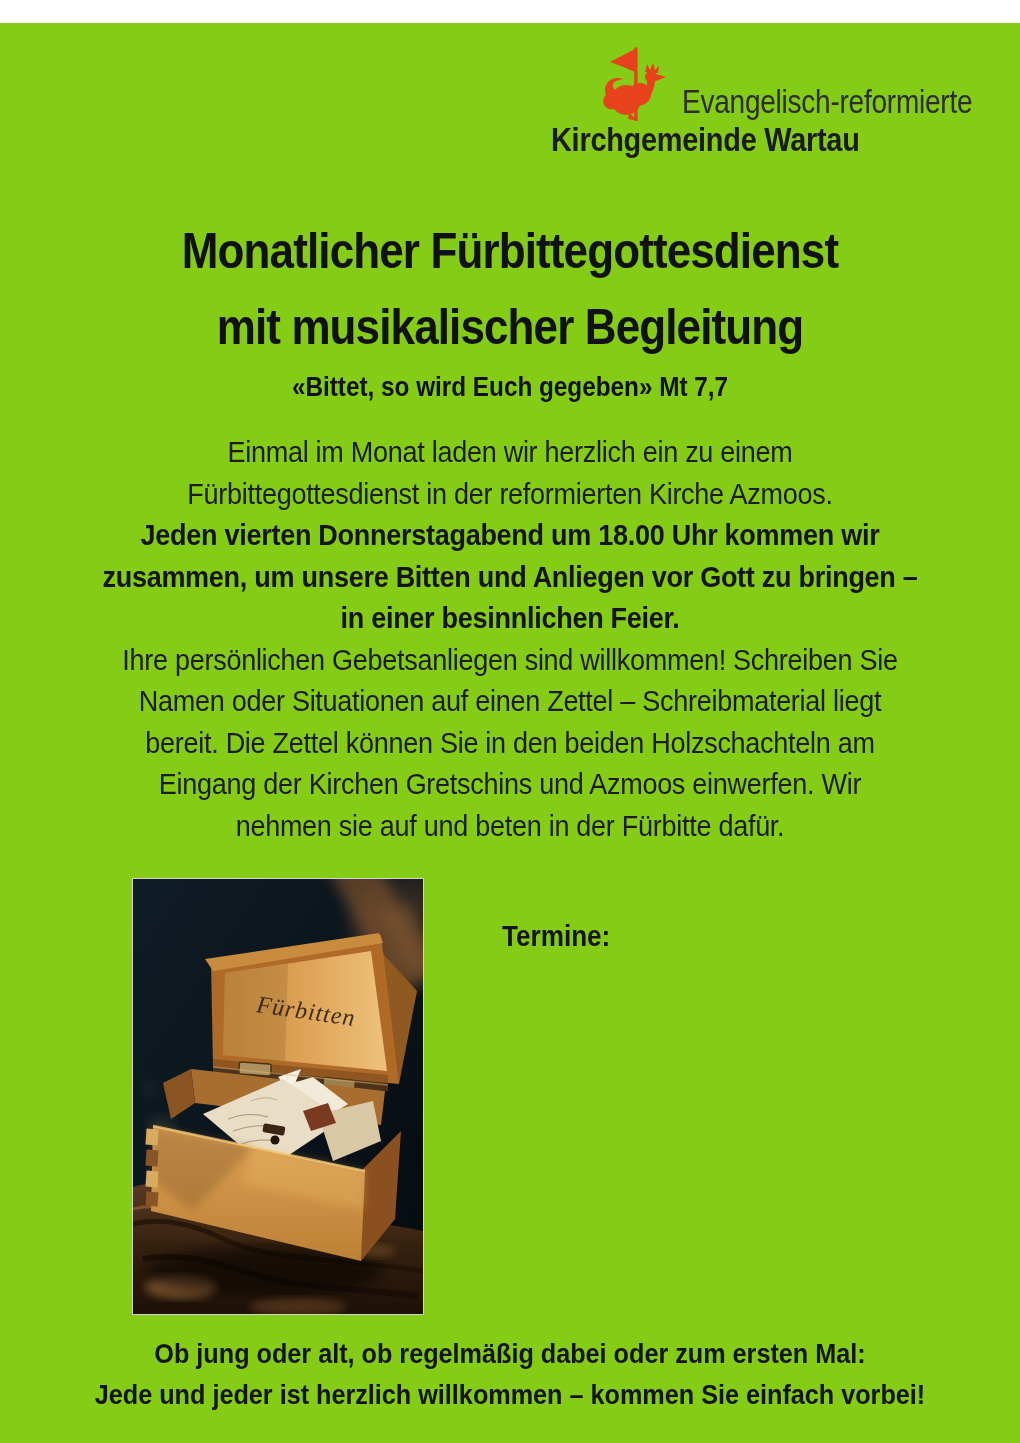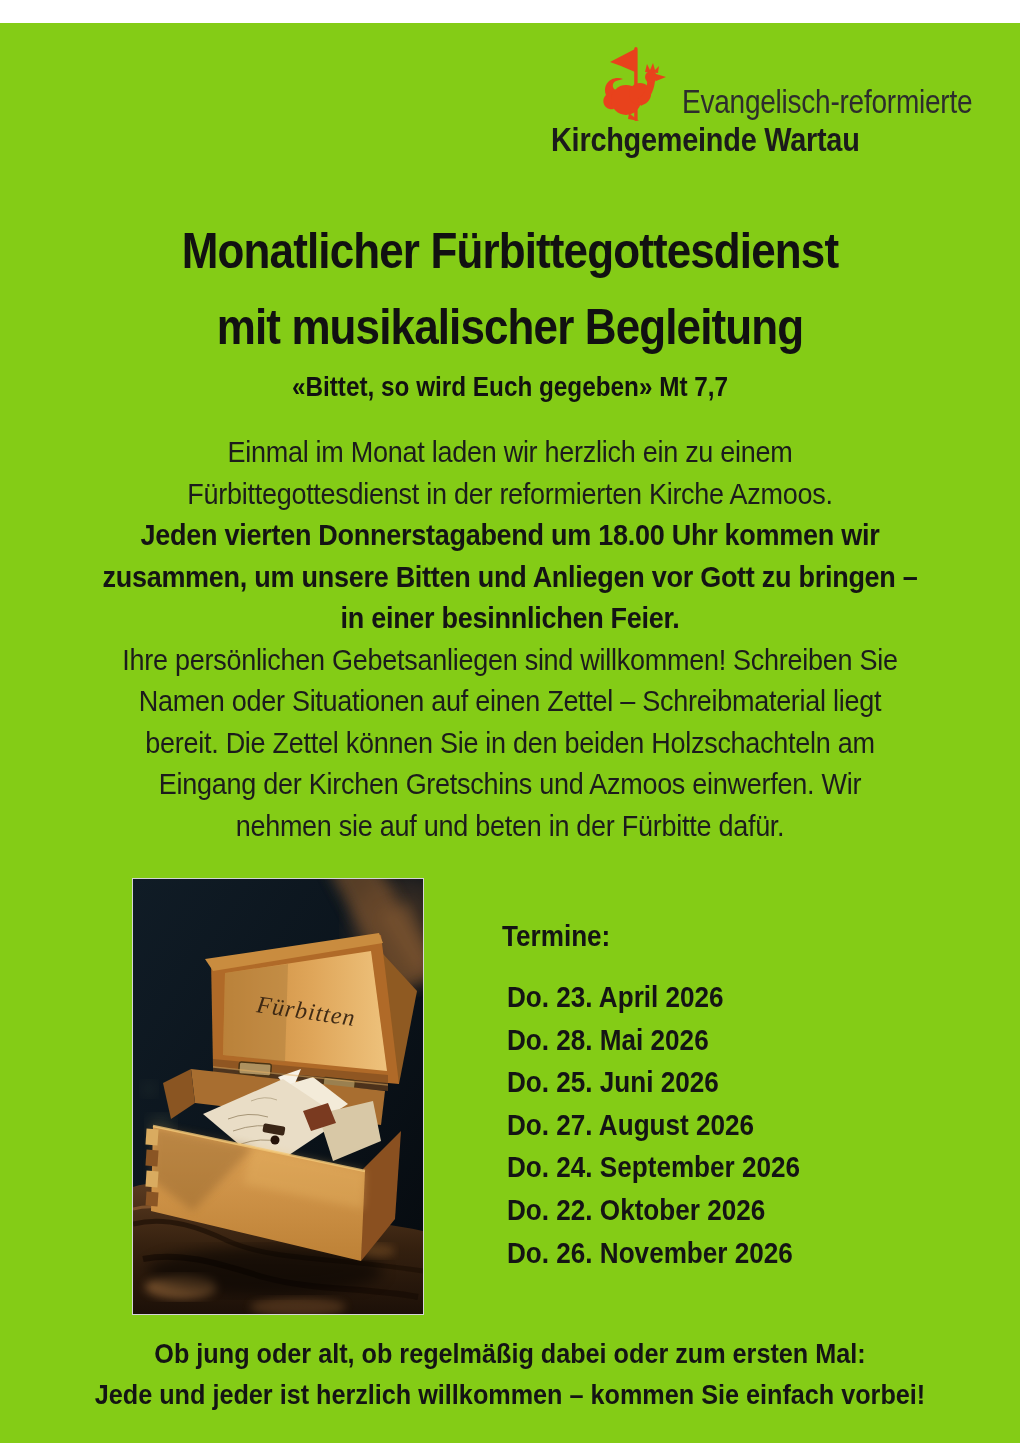--- a/index.html
+++ b/index.html
@@ -205,28 +205,19 @@
         <rect x="130" y="246" width="22" height="9" rx="2" fill="#3a2516" transform="rotate(10 141 250)"></rect>
         <circle cx="142" cy="261" r="4.5" fill="#241208"></circle>
       </g>
 
       <path d="M20 247 L232 292" stroke="#f2c878" stroke-width="2.5" opacity=".8" fill="none"></path>
       <path d="M80 188 L255 206" stroke="#e8b264" stroke-width="1.5" opacity=".5" fill="none"></path>
     </svg>
   </div>
 
   <div class="abs termine-heading nowrap">Termine:</div>
-  <div class="abs dates">
-    <div class="date">Do. 23. April 2026</div>
-    <div class="date">Do. 28. Mai 2026</div>
-    <div class="date">Do. 25. Juni 2026</div>
-    <div class="date">Do. 27. August 2026</div>
-    <div class="date">Do. 24. September 2026</div>
-    <div class="date">Do. 22. Oktober 2026</div>
-    <div class="date">Do. 26. November 2026</div>
-  </div>
 
   <div class="abs footer">
     <div>Ob jung oder alt, ob regelmäßig dabei oder zum ersten Mal:</div>
     <div>Jede und jeder ist herzlich willkommen – kommen Sie einfach vorbei!</div>
   </div>
 
 </div>
 
 </body></html>

